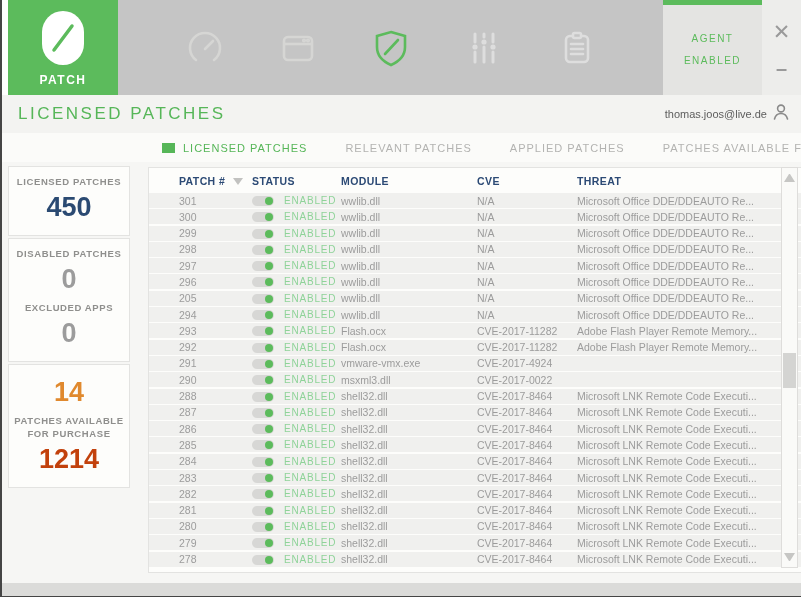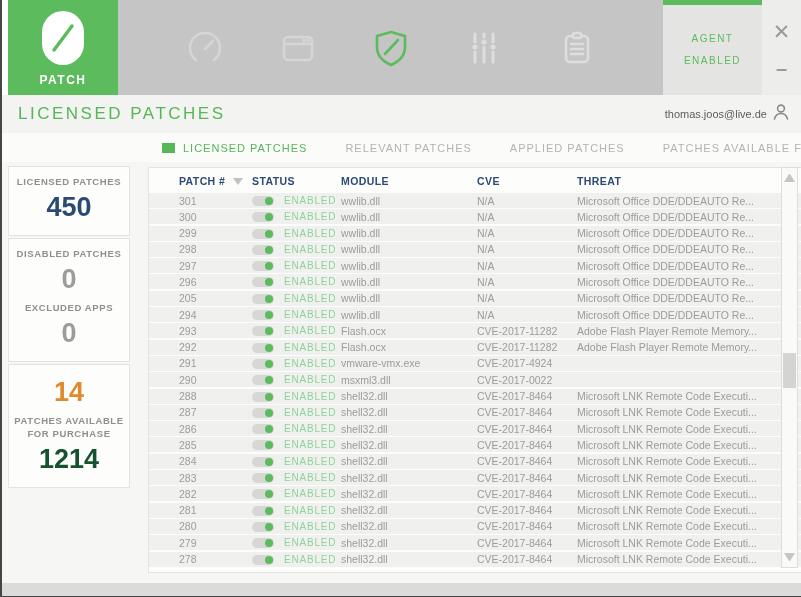--- a/index.html
+++ b/index.html
@@ -205,21 +205,21 @@
           <div class="stat-label">EXCLUDED APPS</div>
           <div class="stat-value" style="color: rgb(156, 156, 156);">0</div>
         </div>
       </div>
       <div class="card">
         <div class="stat">
           <div class="stat-value" style="color: rgb(224, 137, 46);">14</div>
         </div>
         <div class="stat">
           <div class="stat-label">PATCHES AVAILABLE FOR PURCHASE</div>
-          <div class="stat-value" style="color: #14532d;">1214</div>
+          <div class="stat-value" style="color: #c2410c;">1214</div>
         </div>
       </div>
     </div>
 
     <div class="patchtable">
       <div class="thead">
         <span class="c-pad"></span>
         <span>
           <span>PATCH #</span><span class="sort-tri"></span>
         </span>

